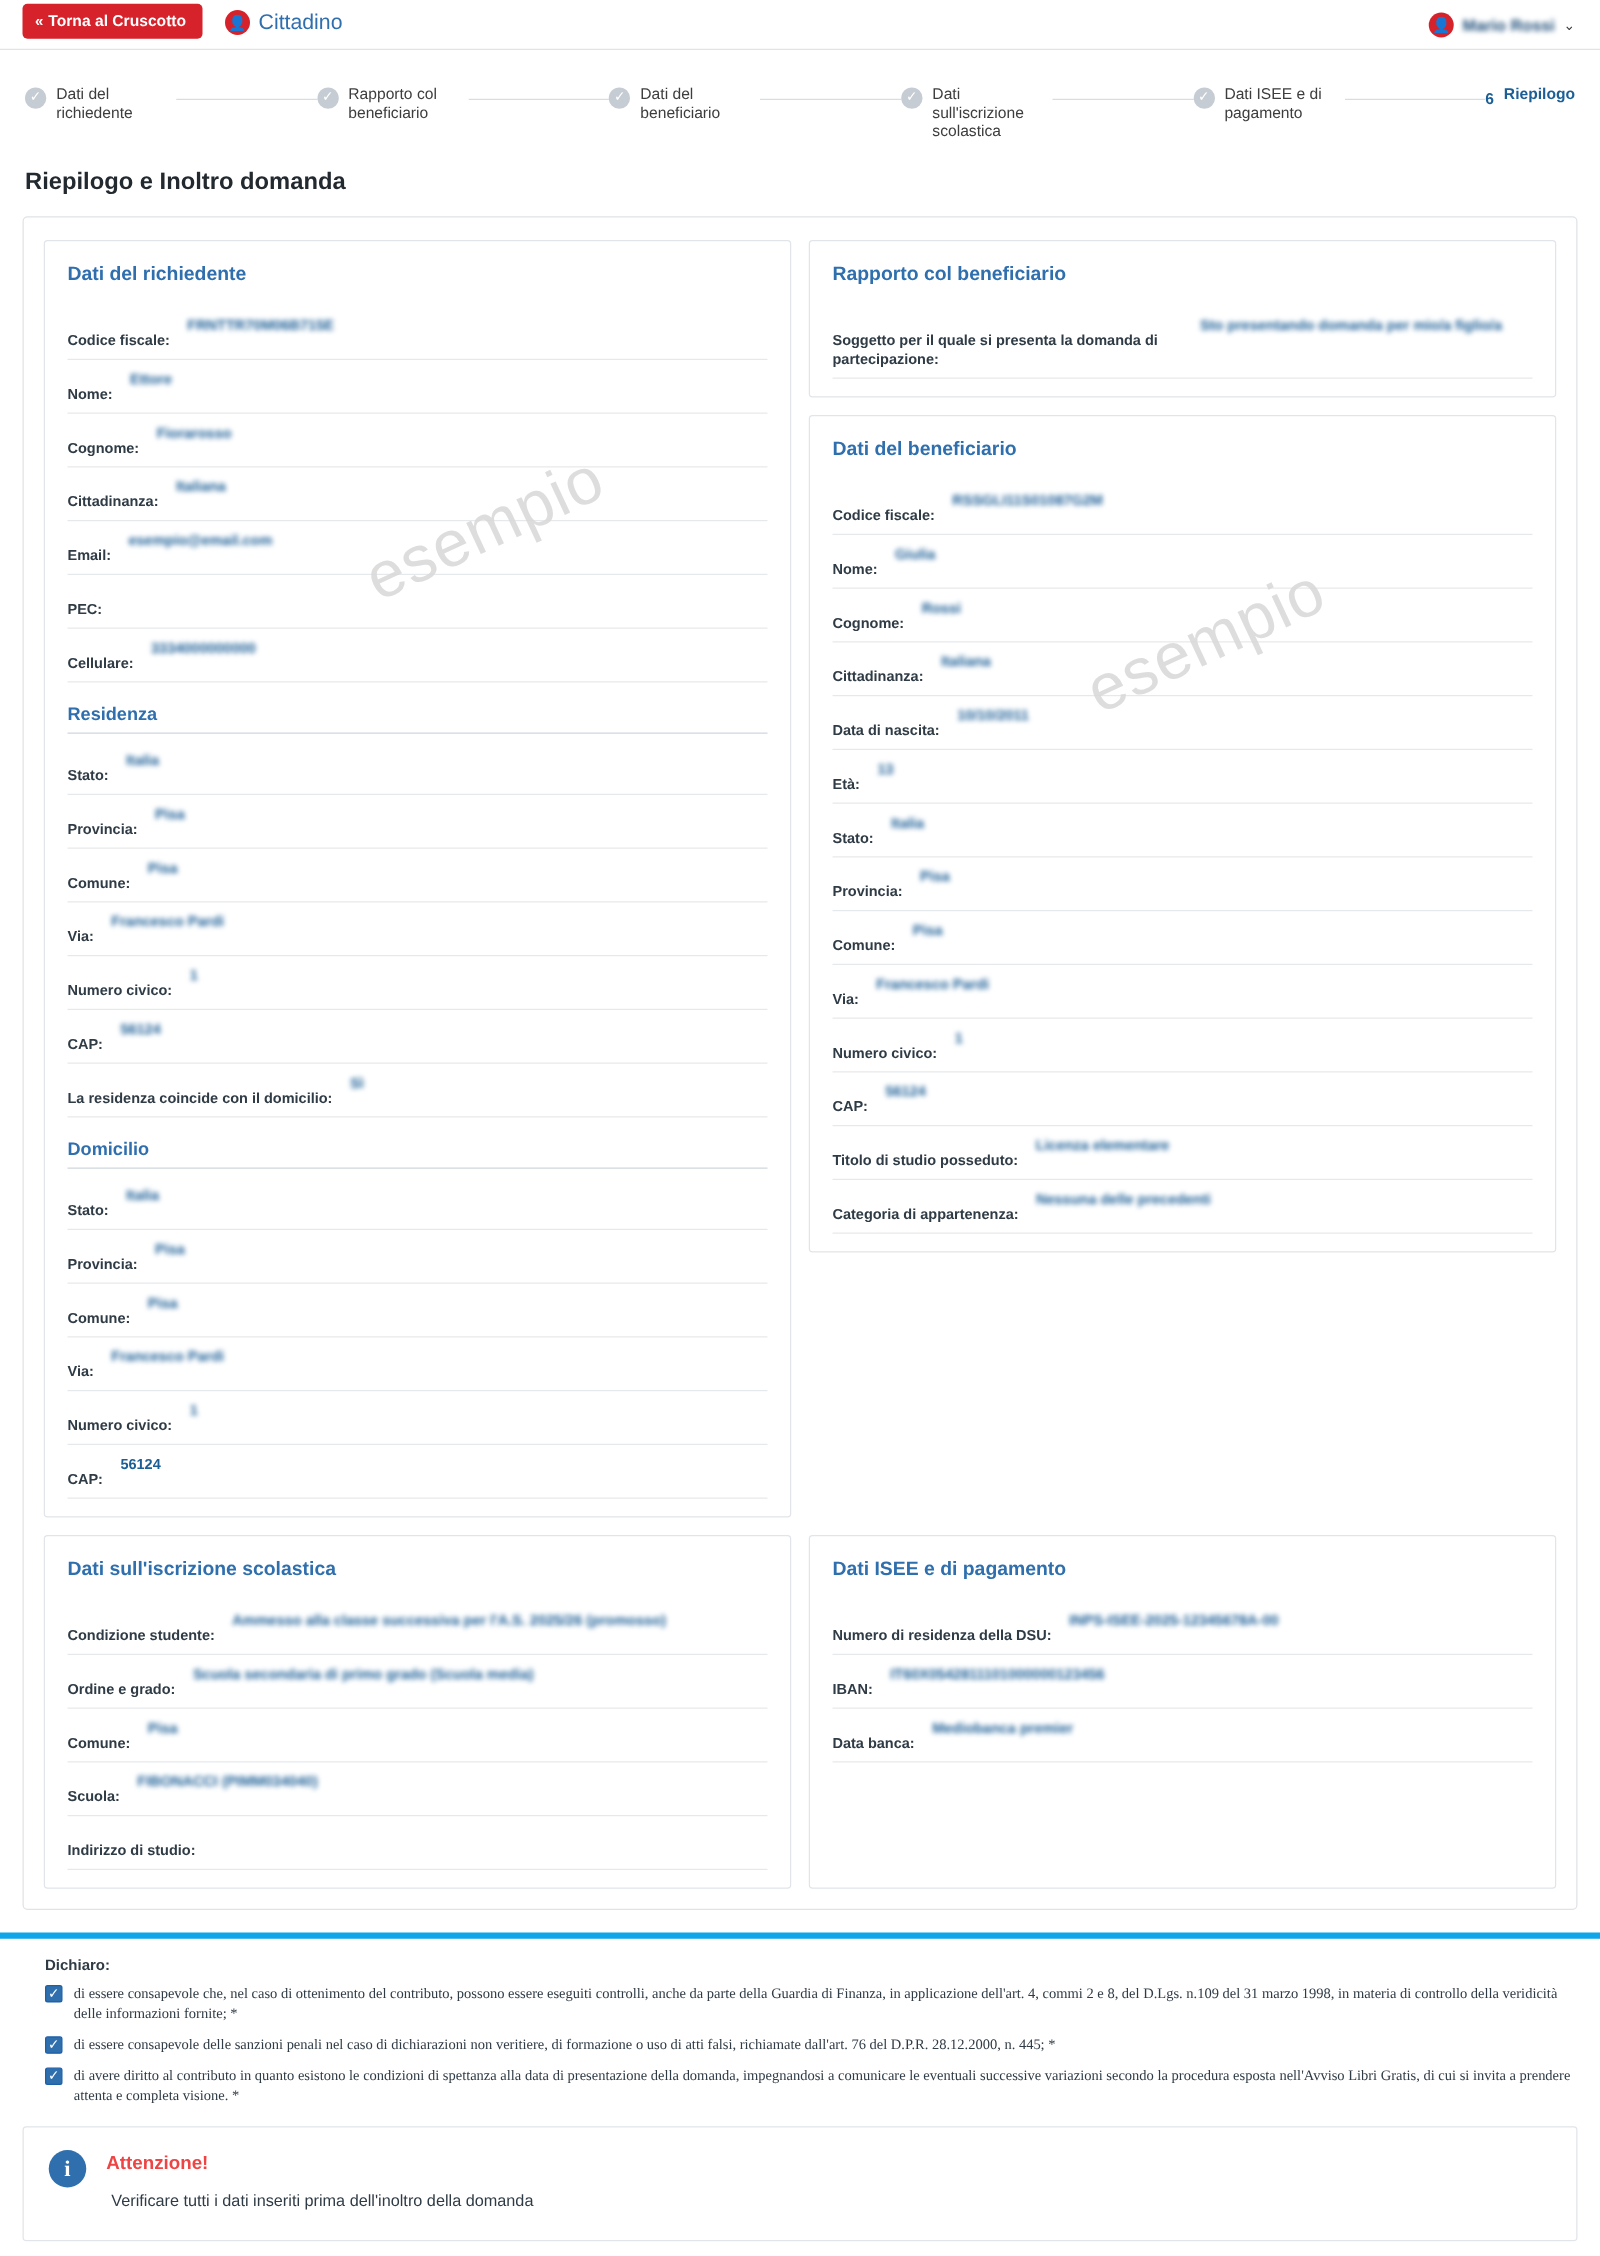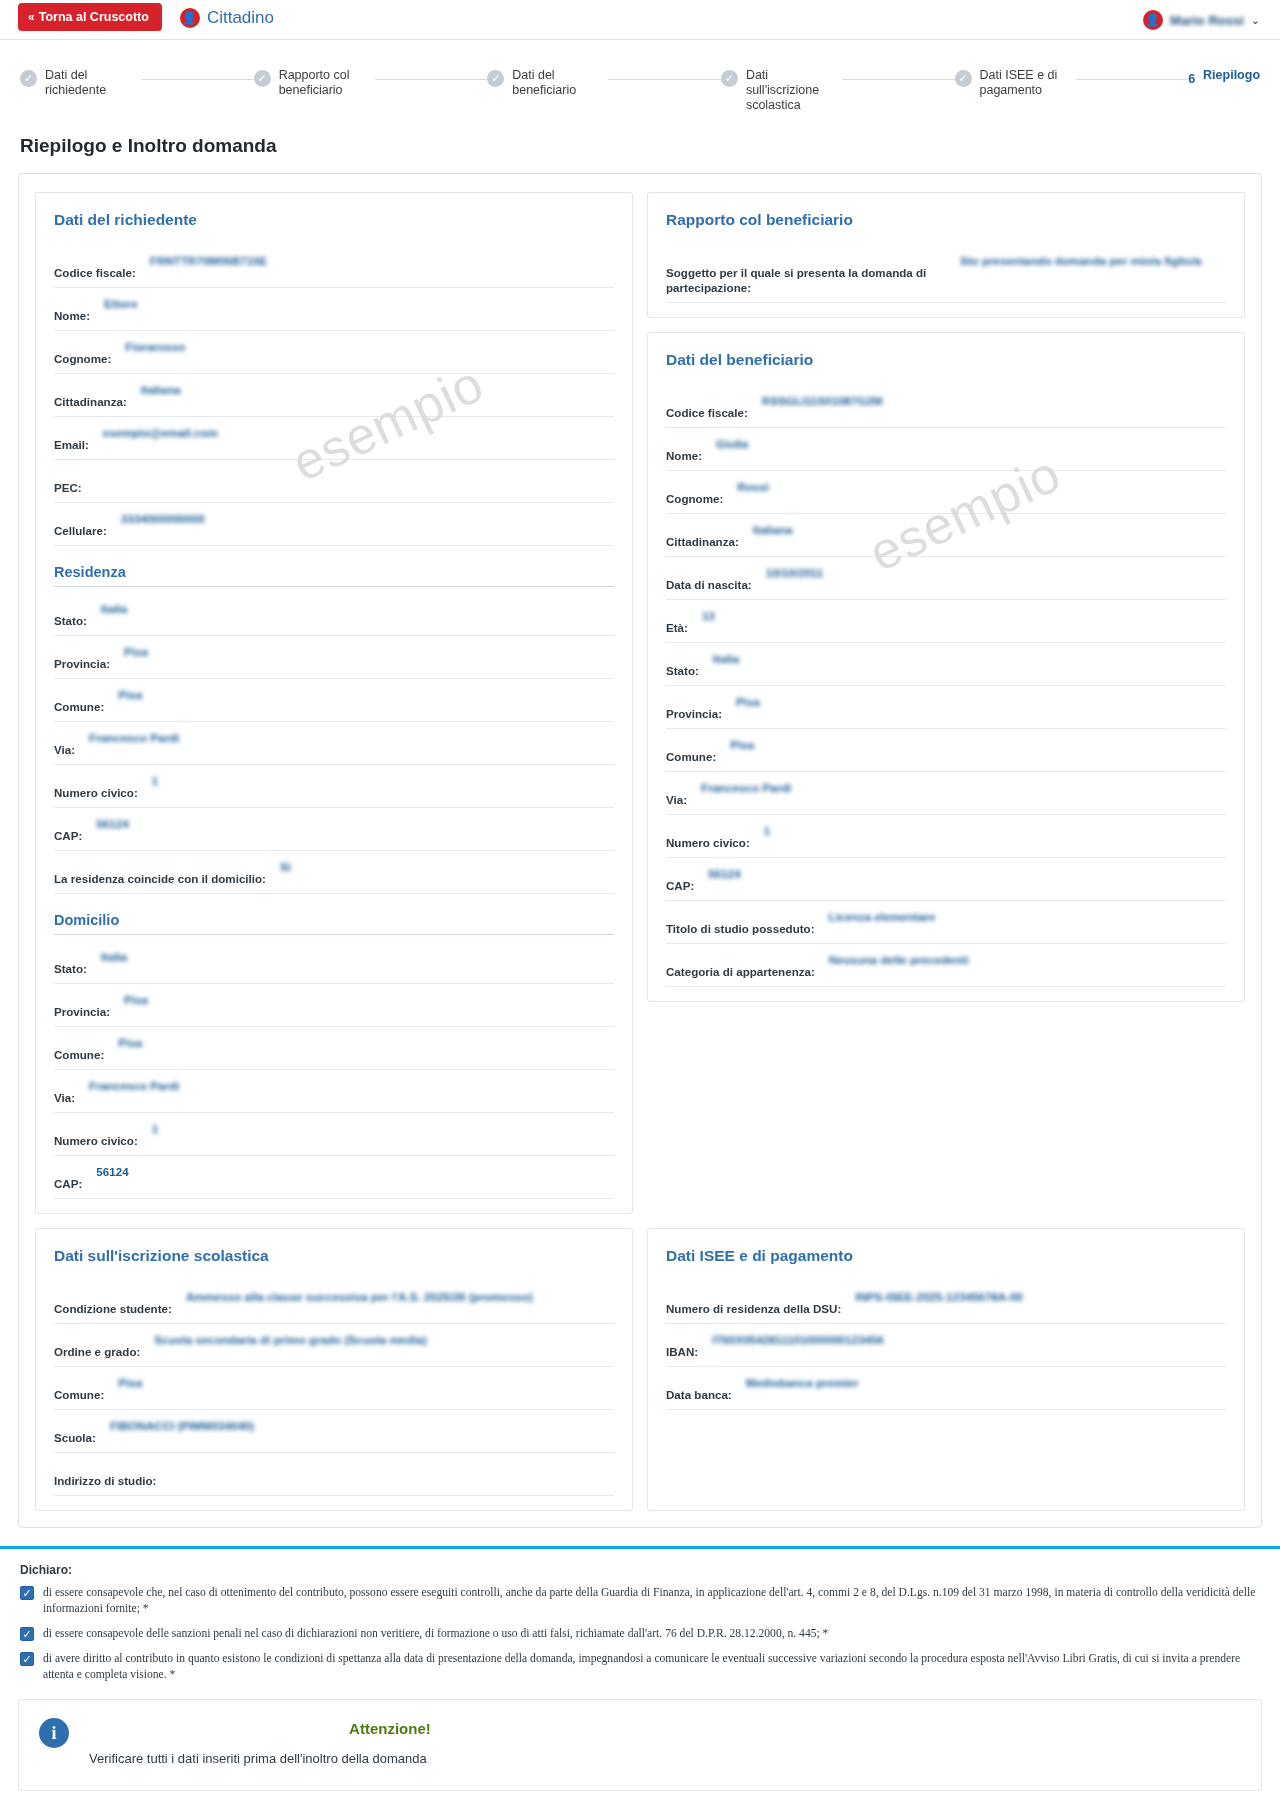--- a/index.html
+++ b/index.html
@@ -160,23 +160,23 @@
     left: 42%; top: 200px;
     pointer-events: none;
     user-select: none;
     letter-spacing: 1px;
     opacity: .85;
   }
   .wm.r { left: 36%; top: 150px; }
 
   
   .decl {
-    border-top: 3px solid #0ea5e9;
+    border-top: 5px solid #0ea5e9;
     margin: 18px 0 0 0;
-    padding: 14px 20px 0 20px;
+    padding: 14px 20px 0 36px;
   }
   .decl-title { font-size: 12px; font-weight: bold; color: #2f3b45; margin-bottom: 8px; }
   .decl-item {
     display: flex; gap: 9px; align-items: flex-start;
     margin-bottom: 9px;
   }
   .cbx {
     width: 14px; height: 14px; flex: 0 0 auto;
     border: 1px solid #1d5fa8; border-radius: 2px;
     background: #2f6fad;
@@ -195,21 +195,21 @@
     align-items: flex-start;
   }
   .info-icon {
     width: 30px; height: 30px; border-radius: 50%;
     background: #2f6fad; color: #fff;
     font-size: 18px; font-weight: bold;
     display: flex; align-items: center; justify-content: center;
     font-family: "Liberation Serif", serif;
     flex: 0 0 auto;
   }
-  .attn h4 { margin: 2px 0 14px 0; font-size: 15px; color: #4d7c0f; text-align: right; }
+  .attn h4 { margin: 2px 0 14px 0; font-size: 15px; color: #ef4444; }
   .attn p { margin: 4px; font-size: 13px; color: #2f3b45; }
 
   
   .footer {
     border-top: 1px solid #dfe3e7;
     margin: 22px 18px 0 18px;
     padding: 16px 0 18px 0;
     display: flex; justify-content: flex-end; gap: 12px;
   }
   .btn {

